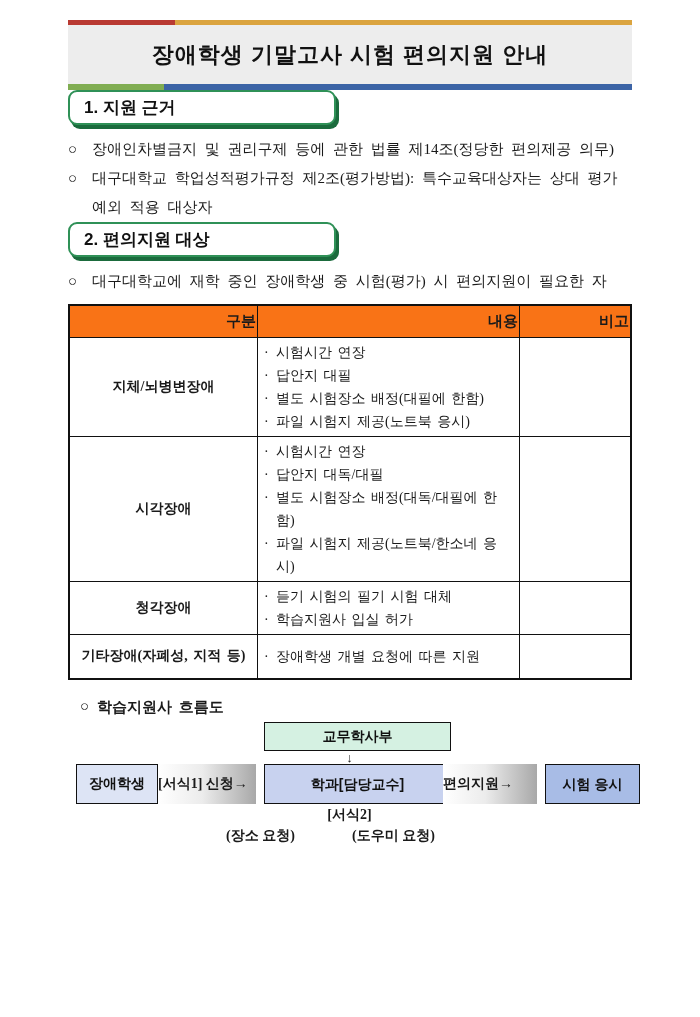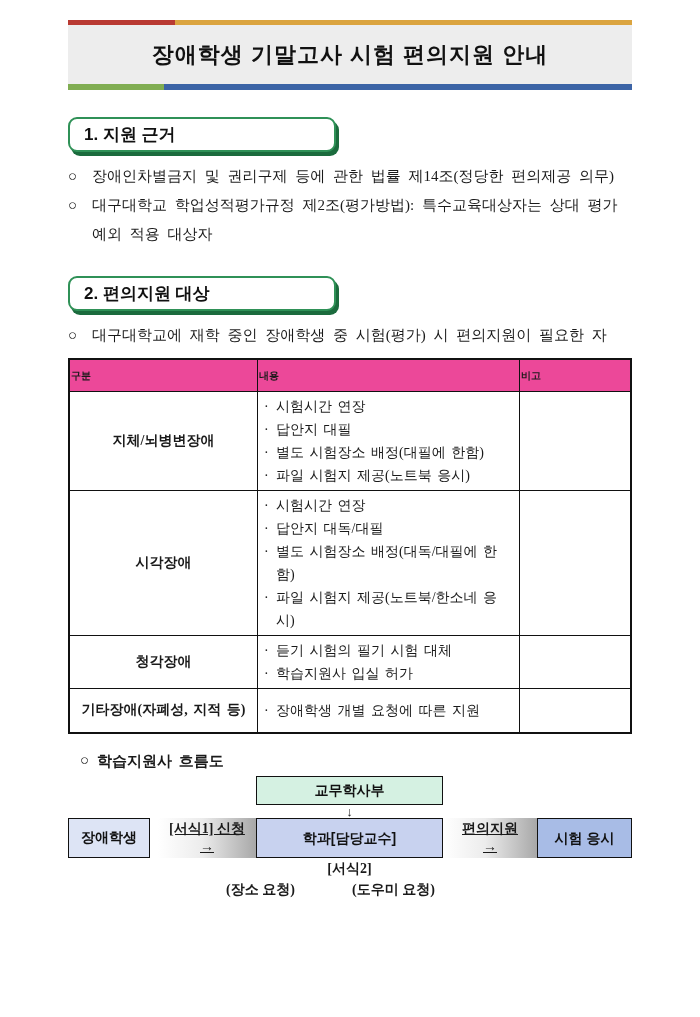--- a/index.html
+++ b/index.html
@@ -21,42 +21,42 @@
   .stripe-bottom .seg1{width:17%;background:#80ad52;}
   .stripe-bottom .seg2{background:#3c64a6;}
   .title-bar{
     background:#ededed;height:59px;display:flex;align-items:center;justify-content:center;
     font-family:"Liberation Sans","DejaVu Sans",sans-serif;
     font-weight:700;font-size:22px;letter-spacing:1px;color:#111;
   }
 
   
   .section-header{
-    margin-top:27px;width:250px;height:31px;
+    width:250px;height:31px;
     border:2px solid #2f9157;border-radius:9px;background:#ffffff;
     box-shadow:3px 4px 0 #1b6b3d;
     display:flex;align-items:center;padding-left:14px;
     font-family:"Liberation Sans","DejaVu Sans",sans-serif;
     font-weight:700;font-size:17px;color:#111;
   }
 
   
   .bullets{margin-top:10px;}
   .bullet{display:flex;font-size:15px;line-height:29px;word-spacing:4px;}
   .bullet .marker{width:16px;flex:0 0 16px;margin-right:8px;}
   .bullet .text{flex:1;}
 
   
   table.support{border-collapse:collapse;width:100%;margin-top:8px;font-size:14px;}
   table.support td,table.support th{border:1px solid #111;vertical-align:middle;}
   table.support{border:2px solid #111;}
   th.col-cat{width:185px;}
   th.col-note{width:108px;}
   table.support thead th{
-    background:#ec4899;height:29px;font-weight:700;text-align:left;font-size:10px;
+    background:#f97316;height:29px;font-weight:700;text-align:right;font-size:15px;
   }
   td.cat{text-align:center;font-weight:700;padding:2px 8px;word-spacing:2px;}
   td.items{padding:3px 6px;}
   .item-line{display:flex;line-height:23px;word-spacing:2px;}
   .item-line .dot{width:12px;flex:0 0 12px;text-align:left;}
   tr.shaded td{background:#f6f6f6;}
   tr.row-common td{height:46px;}
   tr.row-4{height:94px;}
   tr.row-4b{height:94px;}
   tr.row-2{height:46px;padding-left:38px;}
@@ -65,30 +65,30 @@
   
   .flow{position:relative;height:222px;margin-top:16px;
         font-family:"Liberation Sans","DejaVu Sans",sans-serif;}
   .flow-label{position:absolute;left:12px;top:2px;display:flex;
     font-family:"Liberation Serif","DejaVu Serif",serif;font-size:15px;font-weight:700;
     word-spacing:3px;}
   .flow-label .marker{margin-right:8px;}
   .fbox{
     position:absolute;border:1px solid #111;display:flex;flex-direction:column;
     align-items:center;justify-content:center;font-weight:700;font-size:14px;color:#111;
-    box-sizing:border-box;text-align:center;line-height:18px;
+    box-sizing:border-box;text-align:center;line-height:18px;margin-left:8px;
   }
   .fbox-top{left:188px;top:26px;width:187px;height:29px;background:#d5f1e2;}
   .arrow-down{position:absolute;left:188px;top:54px;width:187px;text-align:center;
     font-size:13px;font-weight:700;}
   .fbox-left{left:0px;top:68px;width:82px;height:40px;background:#dde4f5;font-family:Liberation Serif, serif;}
   .band{position:absolute;top:68px;height:40px;
     background:linear-gradient(90deg,#ffffff 0%,#ececec 45%,#a8a8a8 100%);
-    display:flex;flex-direction:column;align-items:center;justify-content:center;
-    font-family:"Liberation Serif","DejaVu Serif",serif;font-size:14px;font-weight:700;line-height:18px;text-decoration:underline;}
+    display:flex;align-items:center;
+    font-family:"Liberation Serif","DejaVu Serif",serif;font-size:14px;font-weight:700;line-height:18px;}
   .band1{left:90px;width:98px;}
   .fbox-center{left:188px;top:68px;width:187px;height:40px;background:#c8d2ef;}
   .band2{left:375px;width:94px;}
   .fbox-right{left:469px;top:68px;width:95px;height:40px;background:#a8bce6;}
   .form2{position:absolute;left:188px;top:110px;width:187px;text-align:center;
     font-family:"Liberation Serif","DejaVu Serif",serif;font-size:14px;font-weight:700;}
   .req{position:absolute;top:131px;
     font-family:"Liberation Serif","DejaVu Serif",serif;font-size:14px;font-weight:700;}
   .req-left{left:158px;}
   .req-right{left:284px;}

